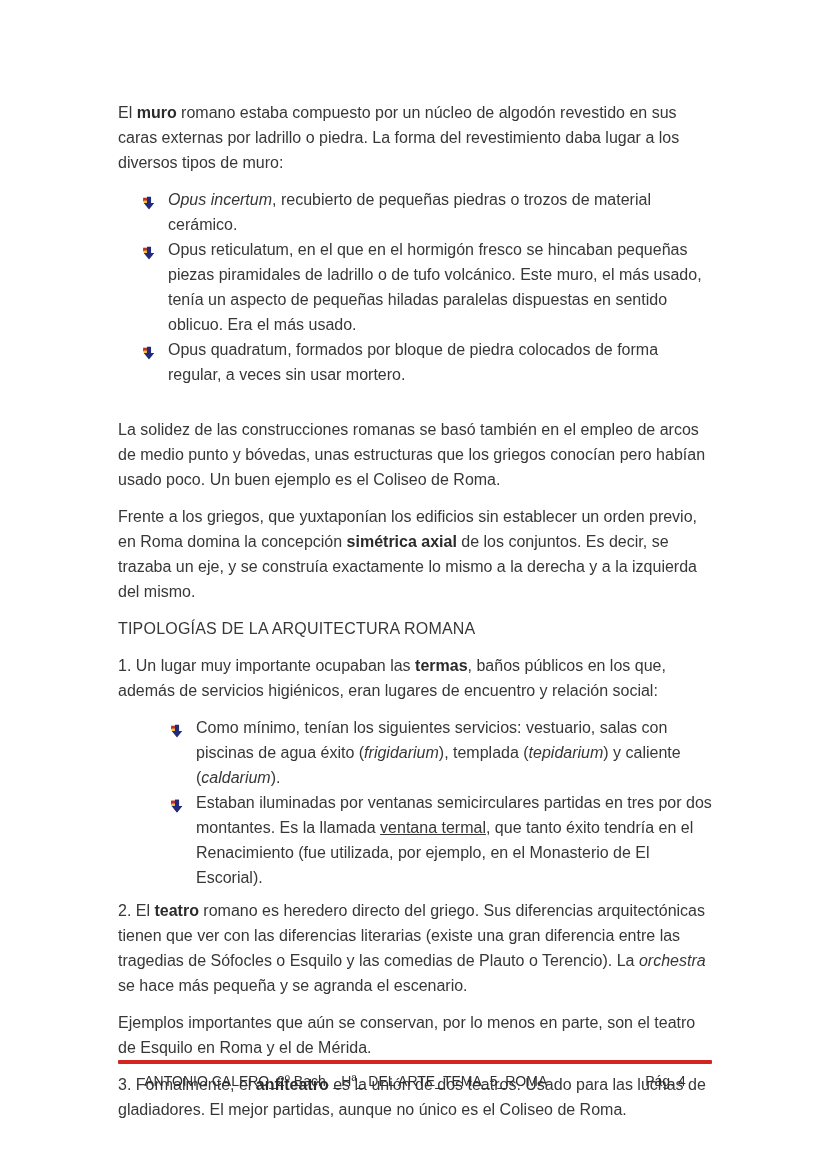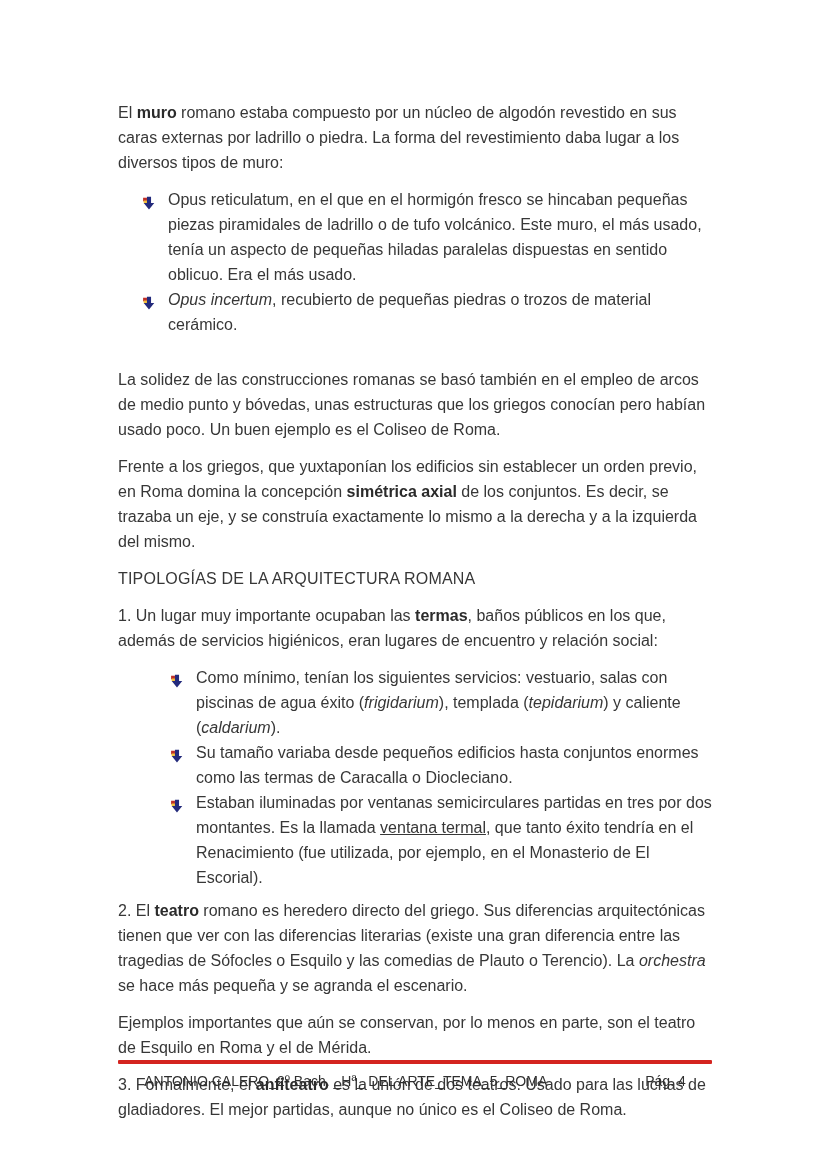--- a/index.html
+++ b/index.html
@@ -90,31 +90,41 @@
 
     <ul class="bullets l1">
       <li>
         <span class="bullet-icon">
           <svg viewBox="0 0 13 13" width="14" height="14" aria-hidden="true">
             <rect x="1" y="1.6" width="3.6" height="3.4" style="fill:var(--bullet-red)"></rect>
             <rect x="1.6" y="4.2" width="4.6" height="2.6" style="fill:var(--bullet-yellow)"></rect>
             <polygon points="6.5,12.6 1.6,6.6 4.6,6.6 4.6,0.6 8.4,0.6 8.4,6.6 11.4,6.6" style="fill:var(--bullet-navy)"></polygon>
           </svg>
         </span>
+        <span class="li-text"><span class="i">Opus incertum</span><span>, recubierto de pequeñas piedras o trozos de material cerámico.</span></span>
+      </li>
+      <li>
+        <span class="bullet-icon">
+          <svg viewBox="0 0 13 13" width="14" height="14" aria-hidden="true">
+            <rect x="1" y="1.6" width="3.6" height="3.4" style="fill:var(--bullet-red)"></rect>
+            <rect x="1.6" y="4.2" width="4.6" height="2.6" style="fill:var(--bullet-yellow)"></rect>
+            <polygon points="6.5,12.6 1.6,6.6 4.6,6.6 4.6,0.6 8.4,0.6 8.4,6.6 11.4,6.6" style="fill:var(--bullet-navy)"></polygon>
+          </svg>
+        </span>
         <span class="li-text"><span>Opus reticulatum, en el que en el hormigón fresco se hincaban pequeñas piezas piramidales de ladrillo o de tufo volcánico. Este muro, el más usado, tenía un aspecto de pequeñas hiladas paralelas dispuestas en sentido oblicuo. Era el más usado.</span></span>
       </li>
       <li>
         <span class="bullet-icon">
           <svg viewBox="0 0 13 13" width="14" height="14" aria-hidden="true">
             <rect x="1" y="1.6" width="3.6" height="3.4" style="fill:var(--bullet-red)"></rect>
             <rect x="1.6" y="4.2" width="4.6" height="2.6" style="fill:var(--bullet-yellow)"></rect>
             <polygon points="6.5,12.6 1.6,6.6 4.6,6.6 4.6,0.6 8.4,0.6 8.4,6.6 11.4,6.6" style="fill:var(--bullet-navy)"></polygon>
           </svg>
         </span>
-        <span class="li-text"><span class="i">Opus incertum</span><span>, recubierto de pequeñas piedras o trozos de material cerámico.</span></span>
+        <span class="li-text"><span>Opus quadratum, formados por bloque de piedra colocados de forma regular, a veces sin usar mortero.</span></span>
       </li>
     </ul>
 
     <p class="para"><span>La solidez de las construcciones romanas se basó también en el empleo de arcos de medio punto y bóvedas, unas estructuras que los griegos conocían pero habían usado poco. Un buen ejemplo es el Coliseo de Roma.</span></p>
 
     <p class="para"><span>Frente a los griegos, que yuxtaponían los edificios sin establecer un orden previo, en Roma domina la concepción </span><span class="b">simétrica axial</span><span> de los conjuntos. Es decir, se trazaba un eje, y se construía exactamente lo mismo a la derecha y a la izquierda del mismo.</span></p>
 
     <p class="para heading">TIPOLOGÍAS DE LA ARQUITECTURA ROMANA</p>
 
     <p class="para"><span>1. Un lugar muy importante ocupaban las </span><span class="b">termas</span><span>, baños públicos en los que, además de servicios higiénicos, eran lugares de encuentro y relación social:</span></p>
@@ -131,21 +141,20 @@
         <span class="li-text"><span>Como mínimo, tenían los siguientes servicios: vestuario, salas con piscinas de agua éxito (</span><span class="i">frigidarium</span><span>), templada (</span><span class="i">tepidarium</span><span>) y caliente (</span><span class="i">caldarium</span><span>).</span></span>
       </li>
       <li>
         <span class="bullet-icon">
           <svg viewBox="0 0 13 13" width="14" height="14" aria-hidden="true">
             <rect x="1" y="1.6" width="3.6" height="3.4" style="fill:var(--bullet-red)"></rect>
             <rect x="1.6" y="4.2" width="4.6" height="2.6" style="fill:var(--bullet-yellow)"></rect>
             <polygon points="6.5,12.6 1.6,6.6 4.6,6.6 4.6,0.6 8.4,0.6 8.4,6.6 11.4,6.6" style="fill:var(--bullet-navy)"></polygon>
           </svg>
         </span>
-        <span class="li-text"><span>Su tamaño variaba desde pequeños edificios hasta conjuntos enormes como las termas de Caracalla o Diocleciano.</span></span>
       </li>
       <li>
         <span class="bullet-icon">
           <svg viewBox="0 0 13 13" width="14" height="14" aria-hidden="true">
             <rect x="1" y="1.6" width="3.6" height="3.4" style="fill:var(--bullet-red)"></rect>
             <rect x="1.6" y="4.2" width="4.6" height="2.6" style="fill:var(--bullet-yellow)"></rect>
             <polygon points="6.5,12.6 1.6,6.6 4.6,6.6 4.6,0.6 8.4,0.6 8.4,6.6 11.4,6.6" style="fill:var(--bullet-navy)"></polygon>
           </svg>
         </span>
         <span class="li-text"><span>Estaban iluminadas por ventanas semicirculares partidas en tres por dos montantes. Es la llamada </span><span class="u">ventana termal</span><span>, que tanto éxito tendría en el Renacimiento (fue utilizada, por ejemplo, en el Monasterio de El Escorial).</span></span>

